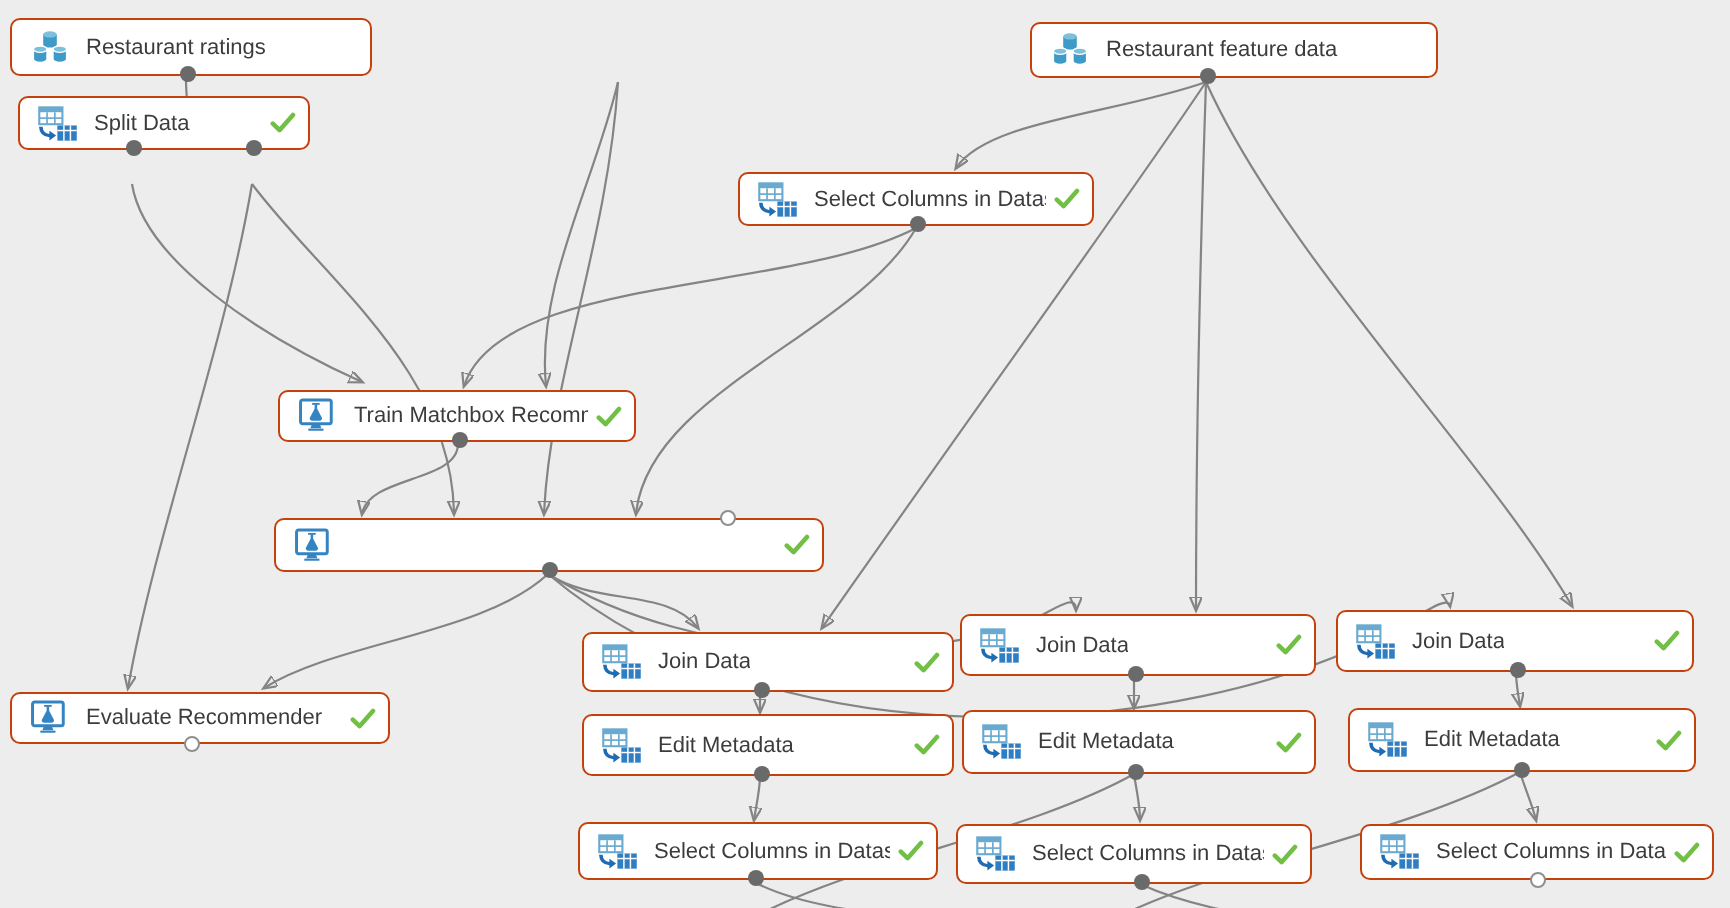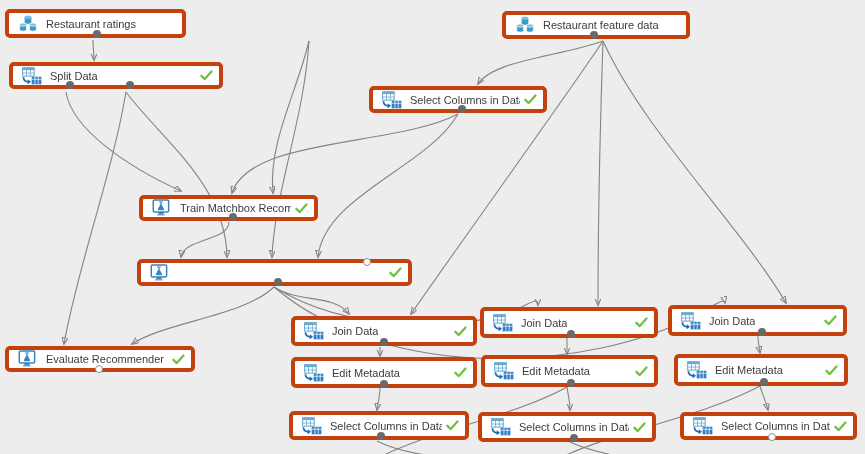--- a/index.html
+++ b/index.html
@@ -1,19 +1,19 @@
 <!DOCTYPE html>
 <html><head>
 <meta charset="utf-8">
 <style>
   html,body{margin:0;padding:0;background:#ededee;font-family:"Liberation Sans",sans-serif;}
   .canvas{position:relative;width:865px;height:454px;background:#ededee;overflow:hidden;}
   .edges{position:absolute;left:0;top:0;z-index:1;}
   .edges path{fill:none;stroke:#848484;stroke-width:1.1;}
-  .node{position:absolute;z-index:2;background:#ffffff;border:4px solid #c2410c;border-radius:5px;
+  .node{position:absolute;z-index:2;background:#ffffff;border:1px solid #c2410c;border-radius:5px;
         display:flex;align-items:center;box-sizing:border-box;padding:0 6px 0 9px;overflow:visible;cursor:pointer;}
   .nicon{width:20px;height:18px;flex:0 0 auto;}
   .nlabel{font-size:11px;color:#3c3c3c;margin-left:8px;white-space:nowrap;overflow:hidden;}
   .ncheck{width:13px;height:11px;flex:0 0 auto;margin-left:auto;padding-left:4px;}
   .port{position:absolute;width:8px;height:8px;border-radius:50%;background:#6a6a6a;box-sizing:border-box;z-index:3;}
   .port.out{bottom:-4px;}
   .port.open{background:#ffffff;border:1.4px solid #8f8f8f;}
   .port.topside{top:-5px;}
   .port.botside{bottom:-5px;}
 </style>
@@ -94,29 +94,29 @@
 
   <div class="node" style="left:5px;top:9px;width:181px;height:29px">
     <svg class="nicon">
         <use href="#sym-dataset"></use>
       </svg>
     <span class="nlabel">Restaurant ratings</span>
     <span class="port out" style="left:84px"></span>
   </div>
 
 
-  <div class="node" style="left:502px;top:11px;width:188px;height:28px">
+  <div class="node" style="left:515px;top:11px;width:204px;height:28px">
     <svg class="nicon">
         <use href="#sym-dataset"></use>
       </svg>
     <span class="nlabel">Restaurant feature data</span>
     <span class="port out" style="left:84px"></span>
   </div>
 
-  <div class="node" style="left:9px;top:62px;width:214px;height:27px">
+  <div class="node" style="left:9px;top:48px;width:146px;height:27px">
     <svg class="nicon">
         <use href="#sym-module"></use>
       </svg>
     <span class="nlabel">Split Data</span>
     <svg class="ncheck">
         <use href="#sym-check"></use>
       </svg>
     <span class="port out" style="left:53px"></span>
     <span class="port out" style="left:113px"></span>
   </div>

